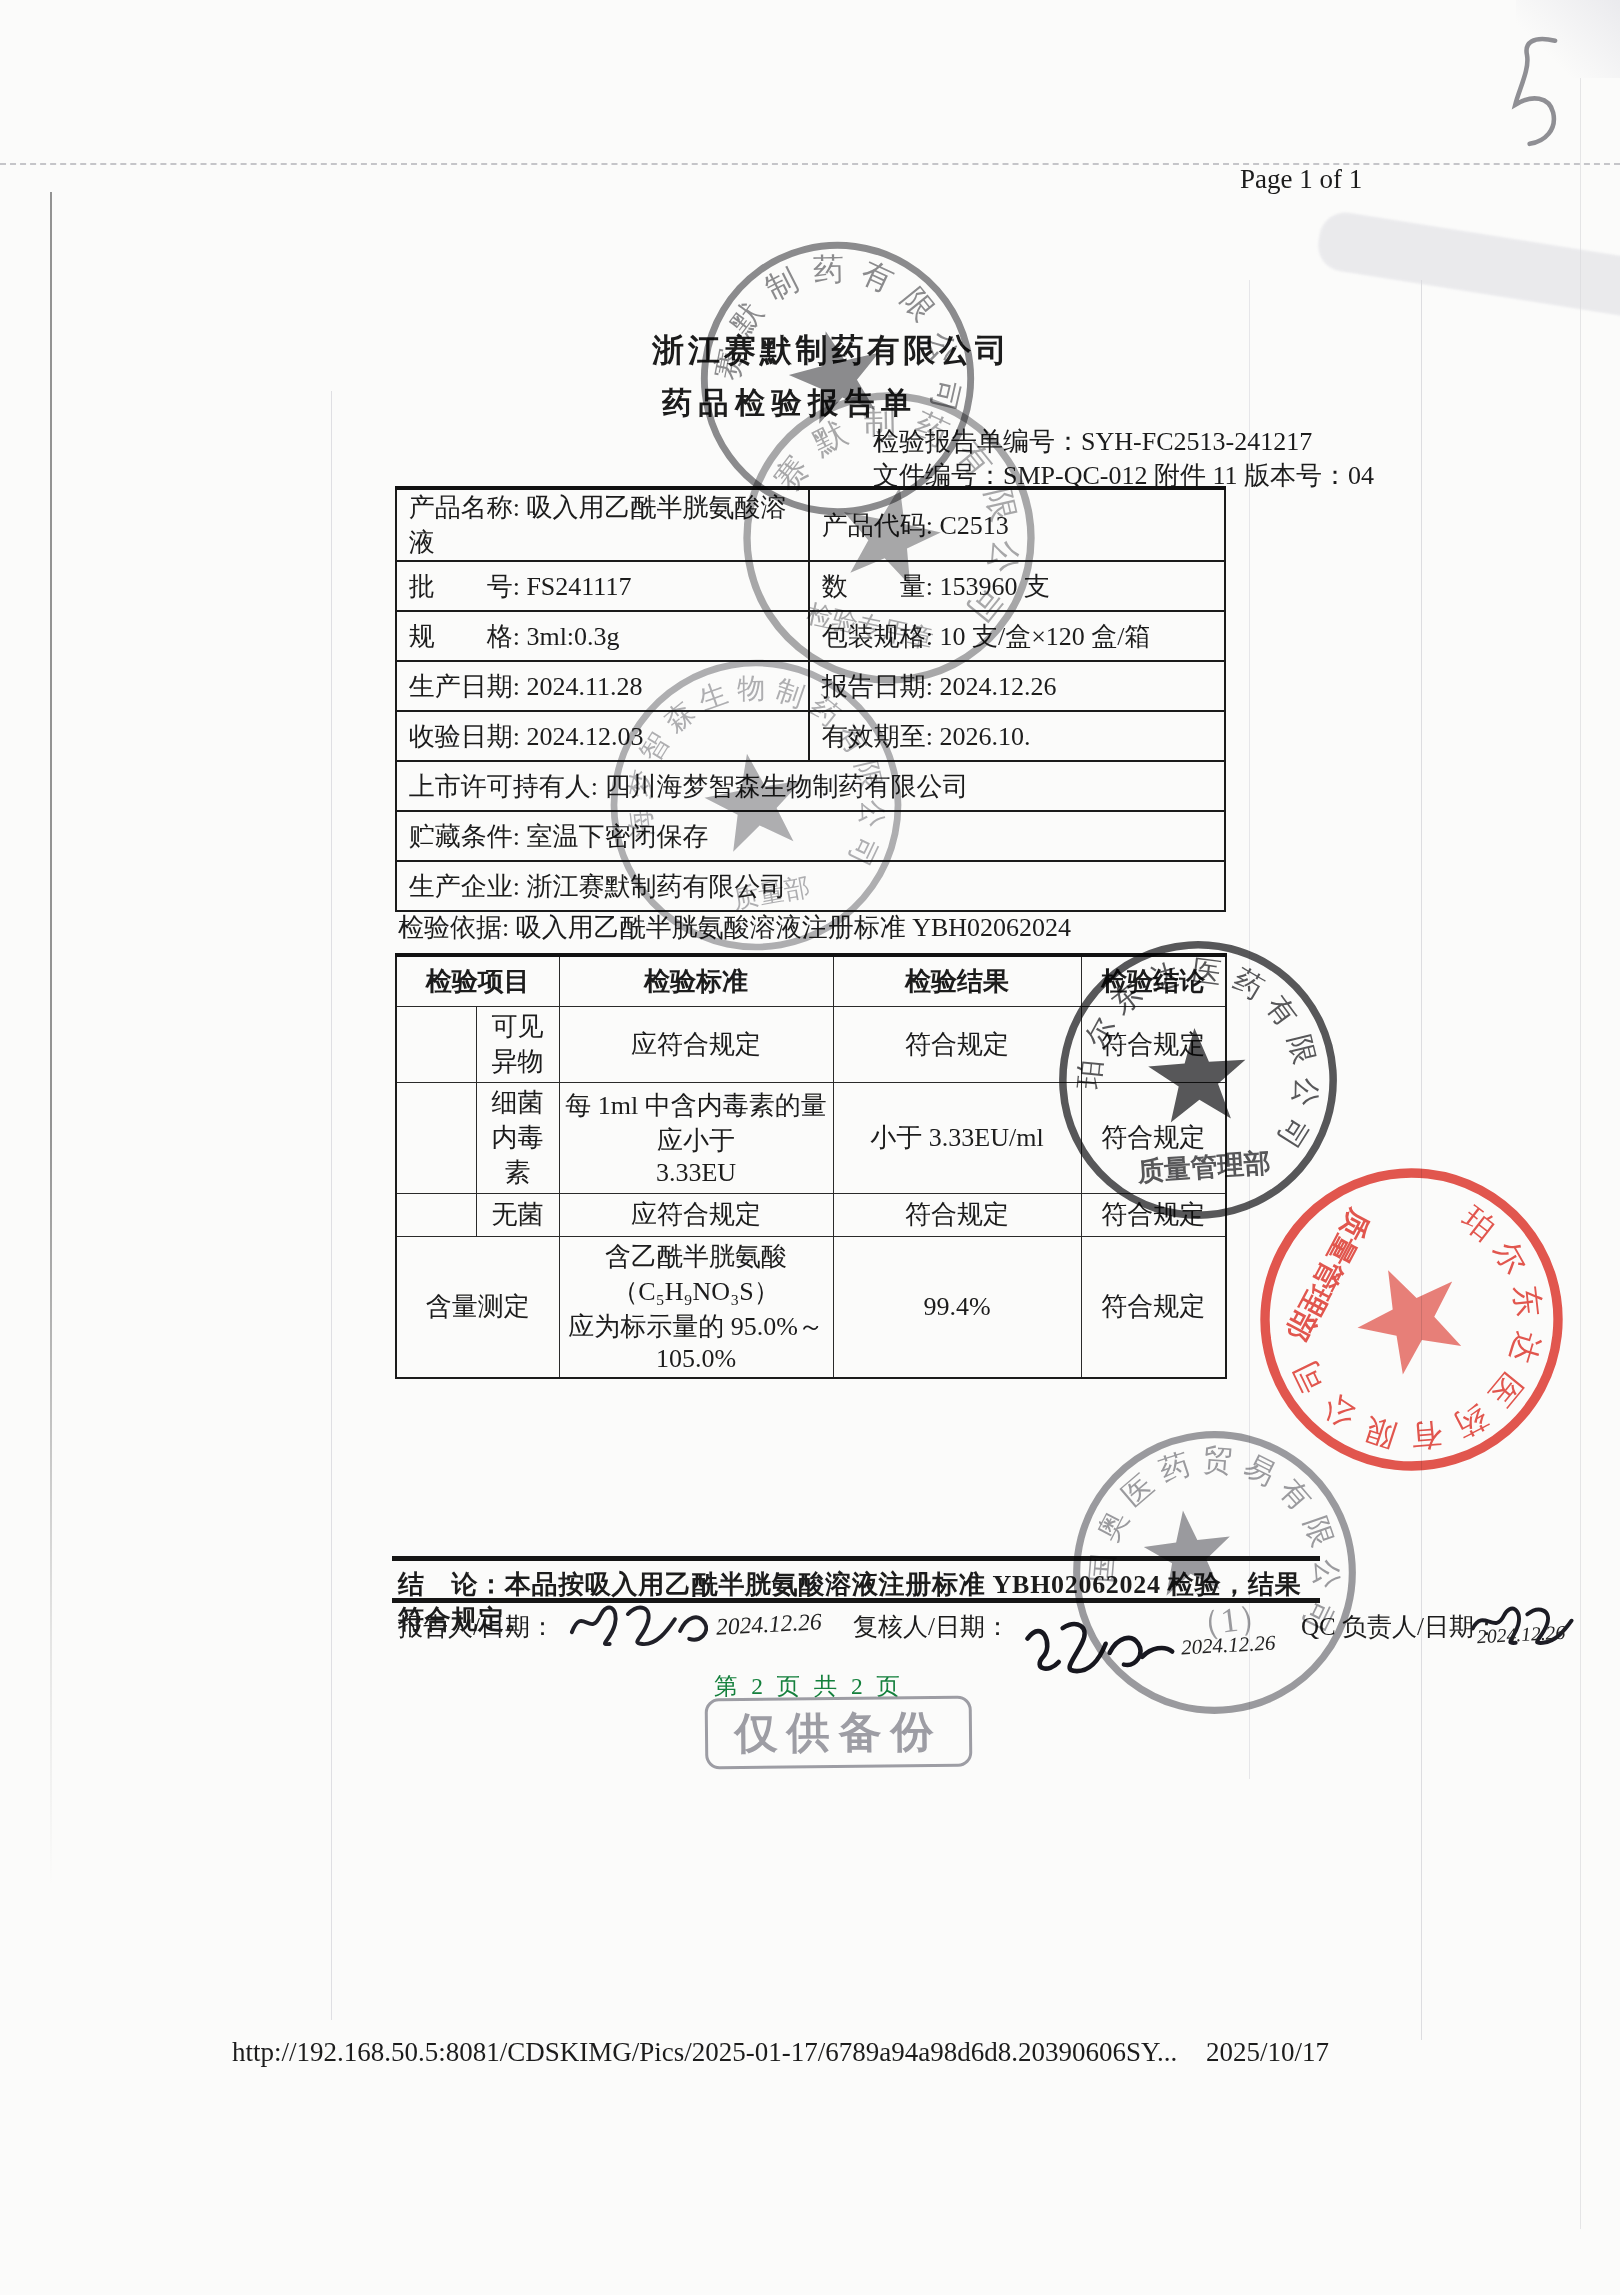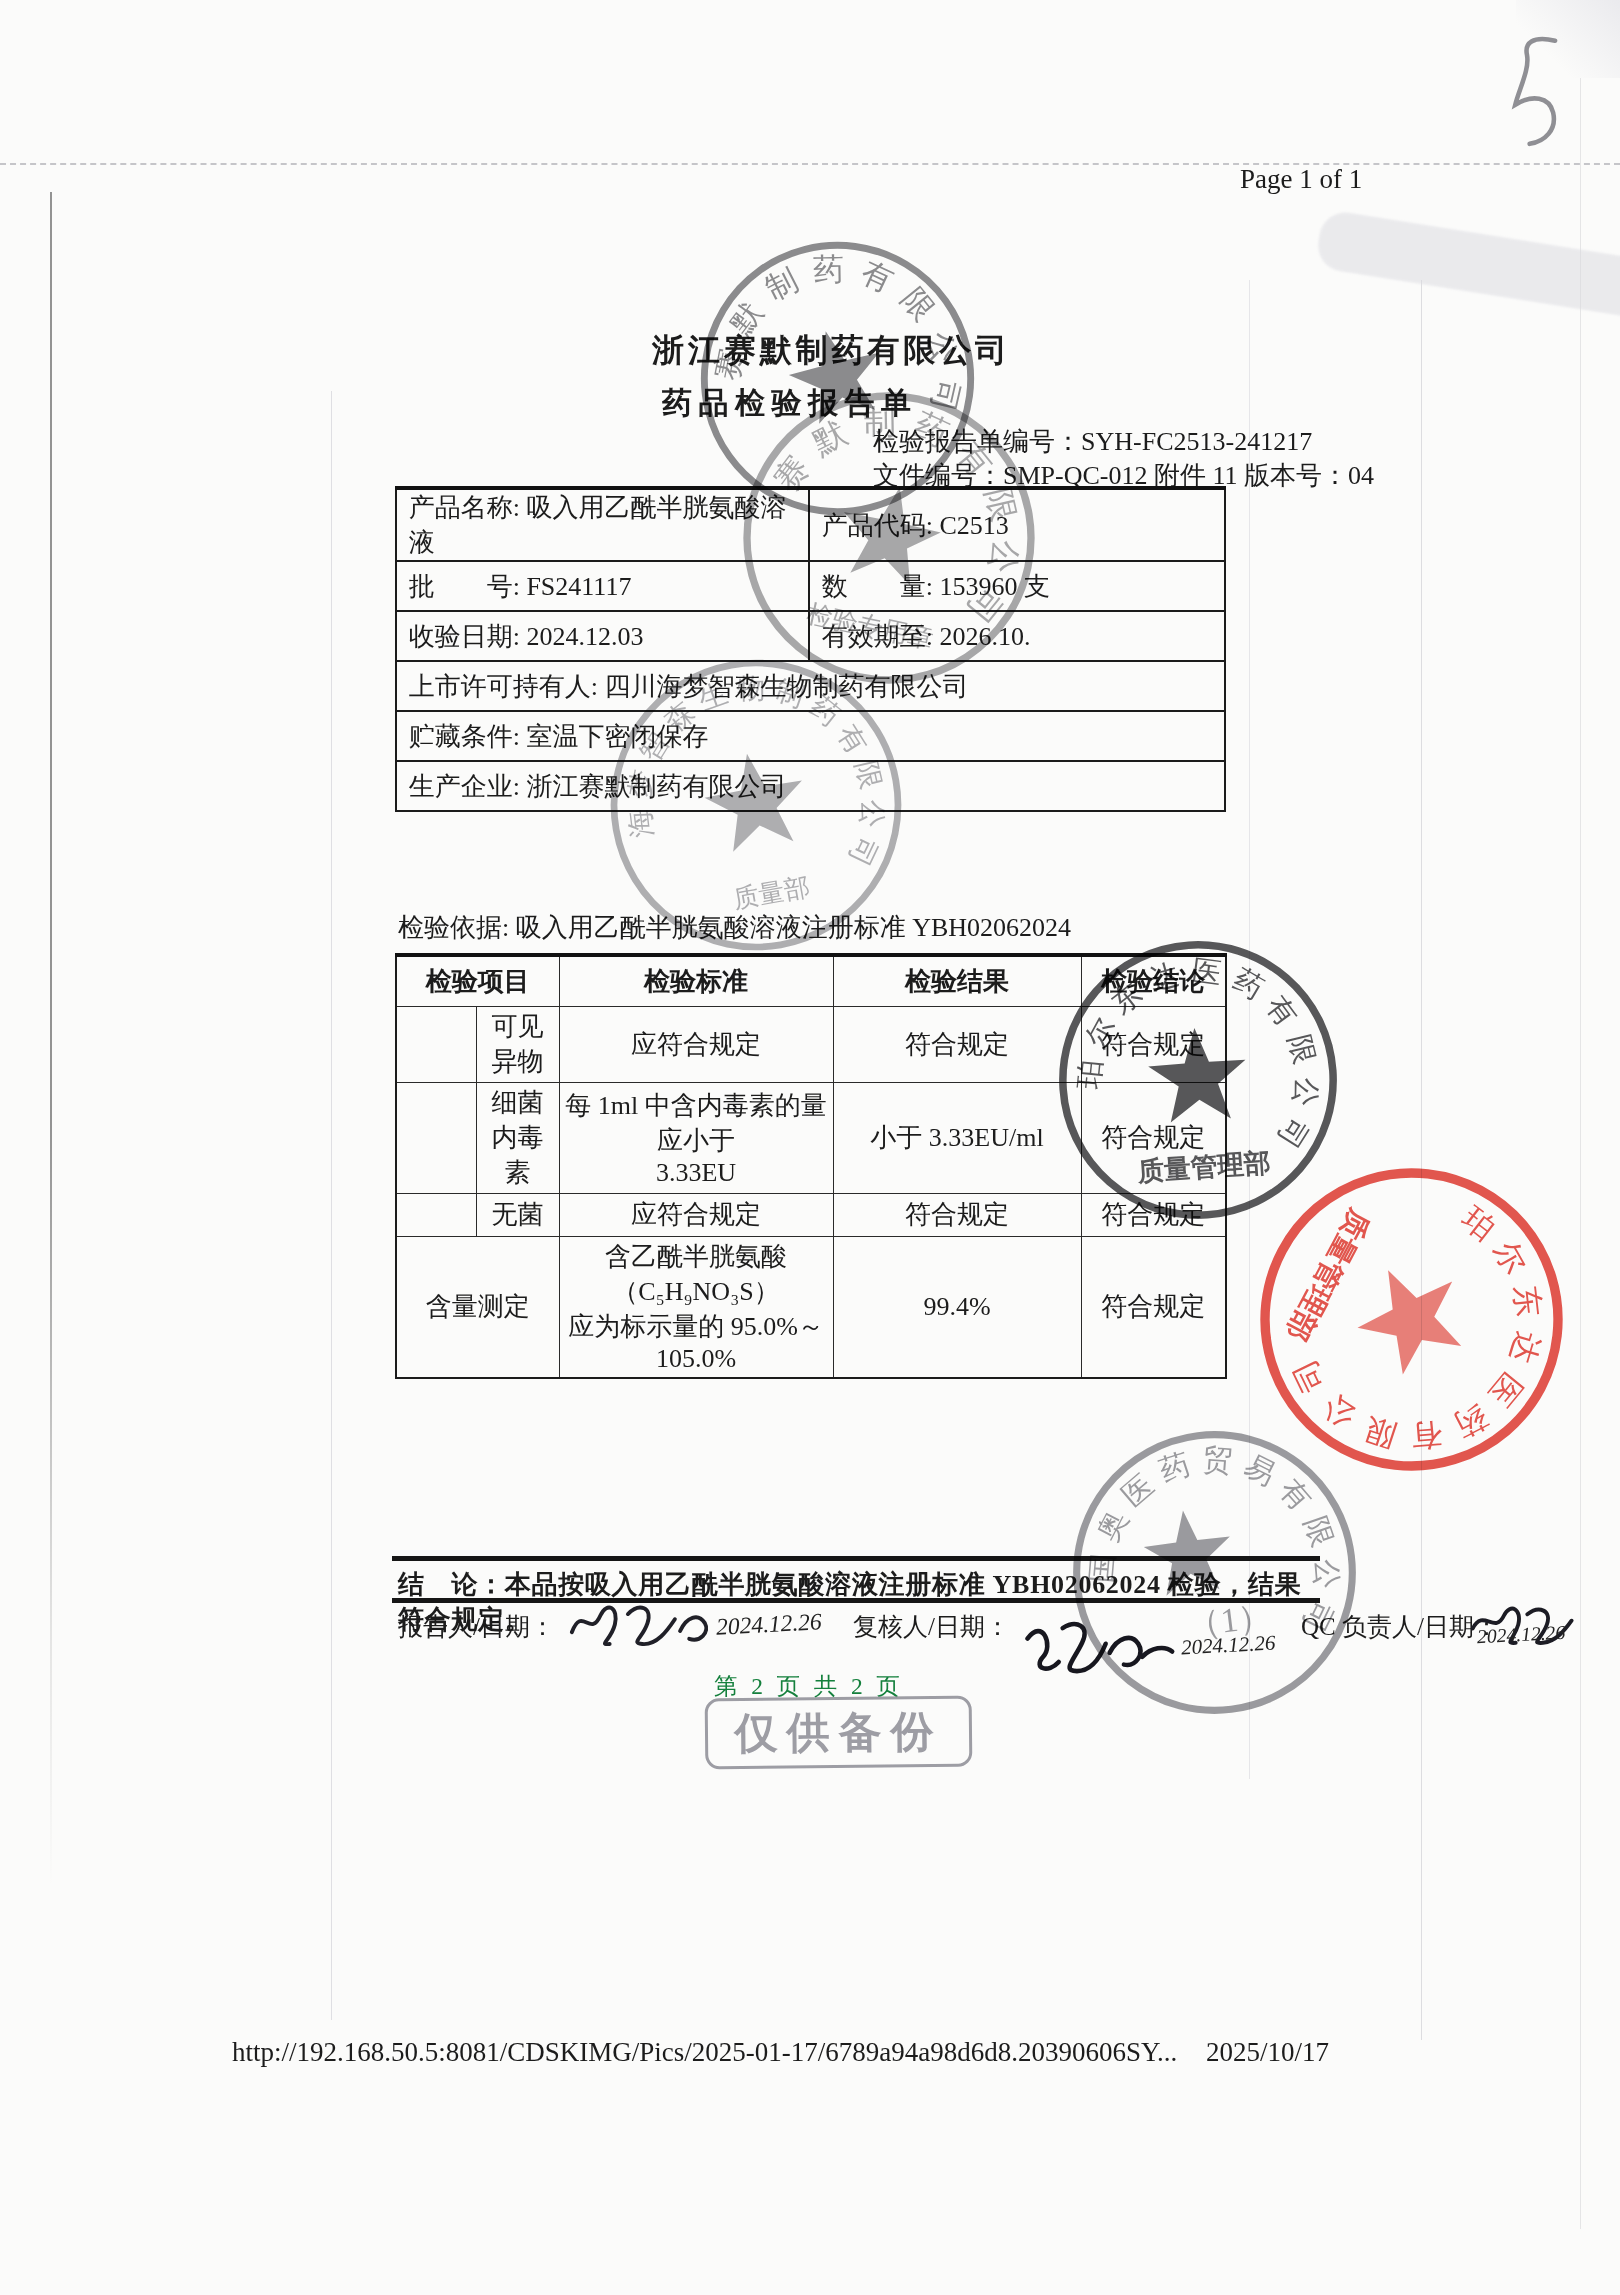--- a/index.html
+++ b/index.html
@@ -86,20 +86,28 @@
           <col style="width:416px">
         </colgroup>
       <tbody>
           <tr>
             <td>产品名称: 吸入用乙酰半胱氨酸溶液</td>
             <td>产品代码: C2513</td>
           </tr>
       <tr>
             <td>批　　号: FS241117</td>
             <td>数　　量: 153960 支</td>
+          </tr>
+      <tr>
+            <td>规　　格: 3ml:0.3g</td>
+            <td>包装规格: 10 支/盒×120 盒/箱</td>
+          </tr>
+      <tr>
+            <td>生产日期: 2024.11.28</td>
+            <td>报告日期: 2024.12.26</td>
           </tr>
       <tr>
             <td>收验日期: 2024.12.03</td>
             <td>有效期至: 2026.10.</td>
           </tr>
       <tr>
             <td colspan="2">上市许可持有人: 四川海梦智森生物制药有限公司</td>
           </tr>
       <tr>
             <td colspan="2">贮藏条件: 室温下密闭保存</td>

